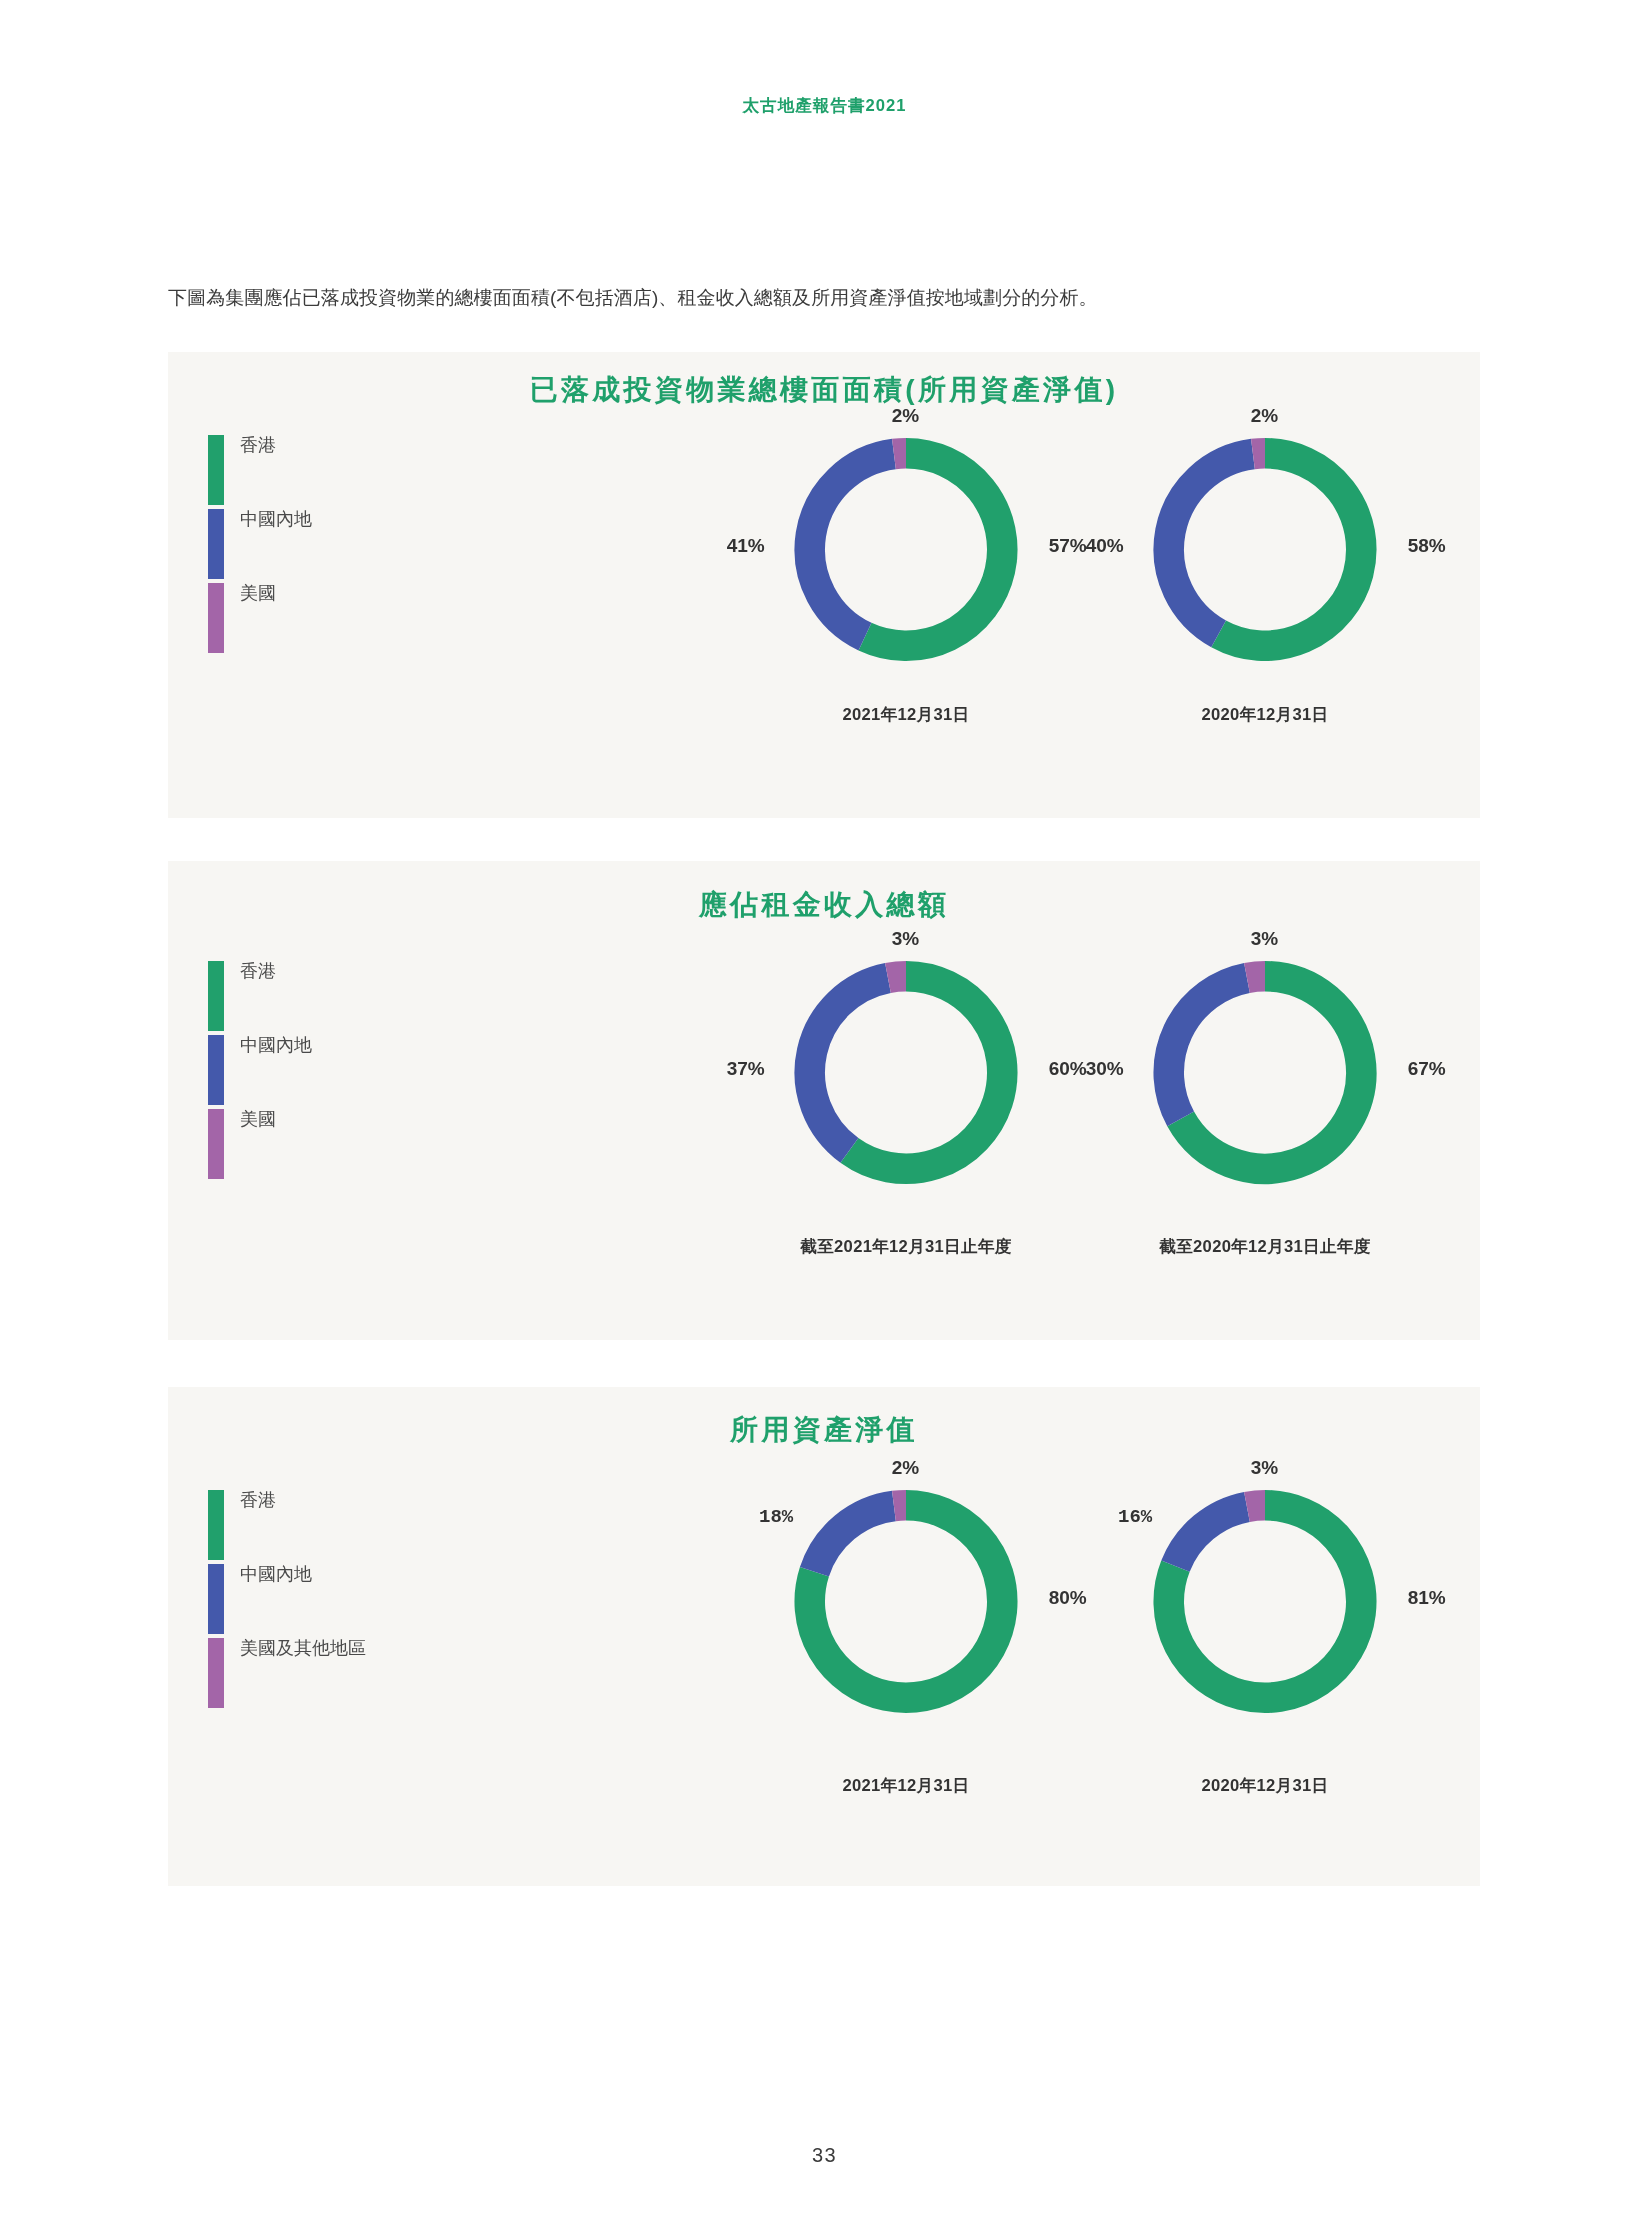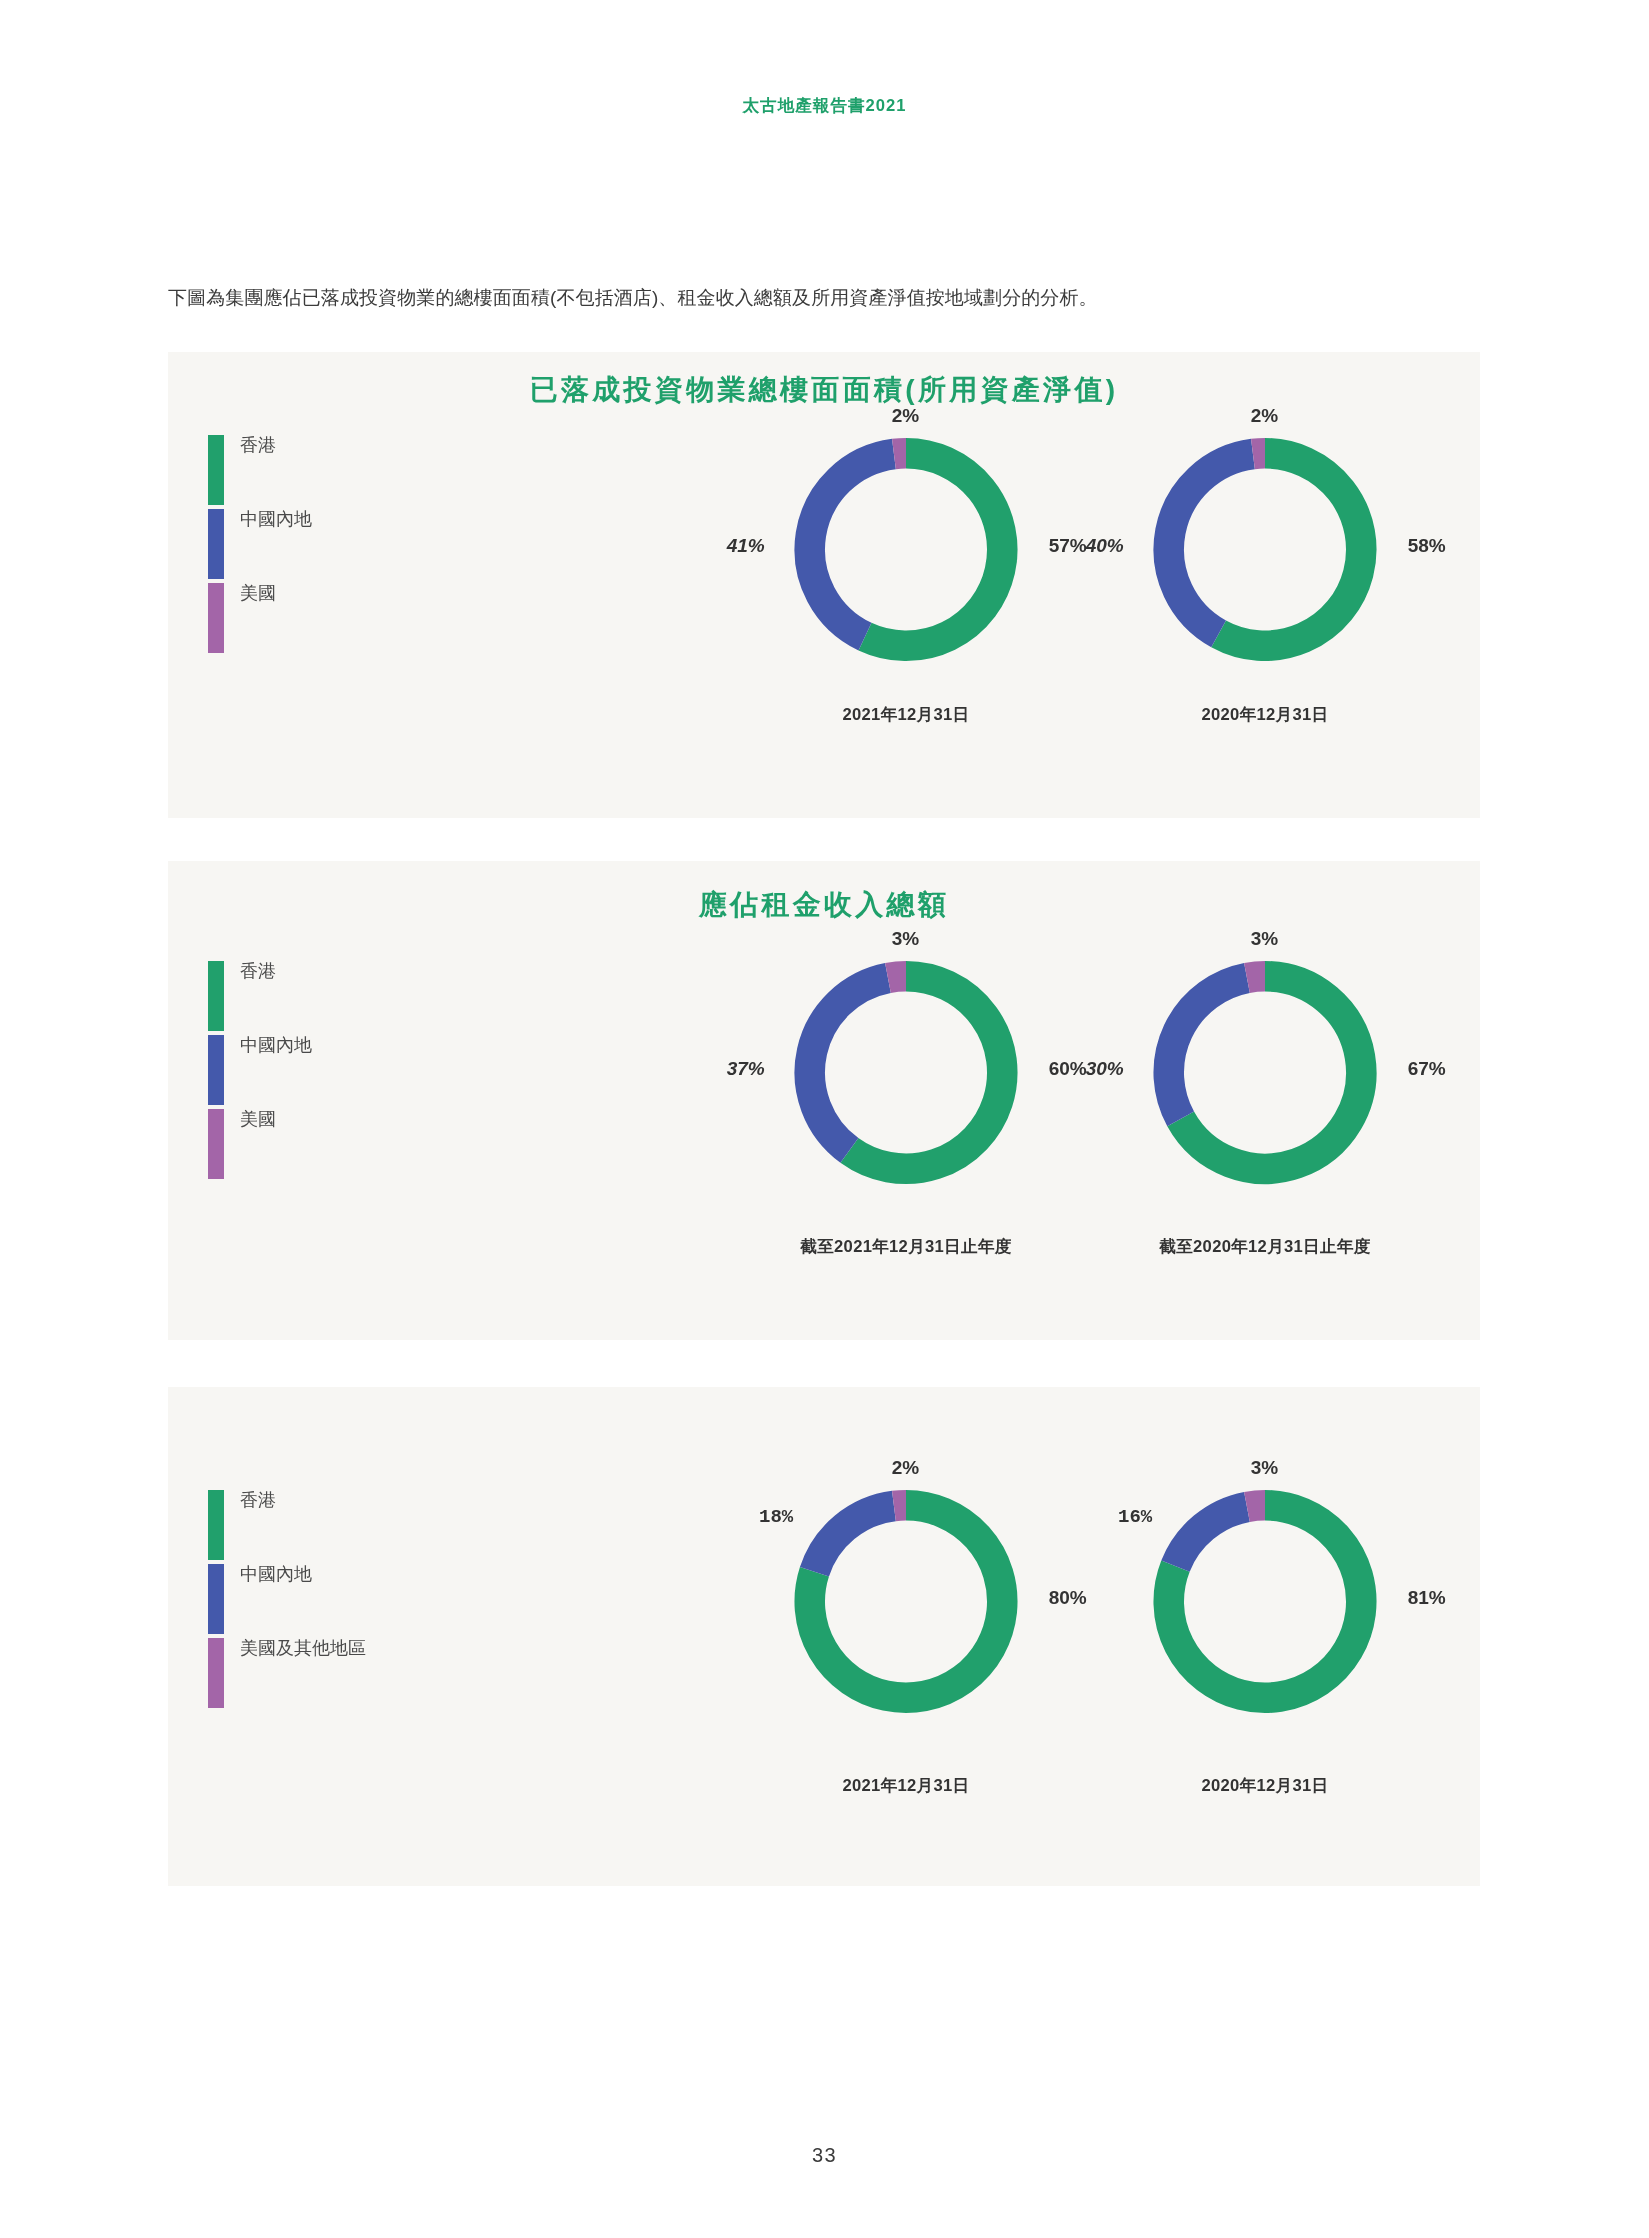--- a/index.html
+++ b/index.html
@@ -136,21 +136,21 @@
 
   .pct {
     position: absolute;
     font-size: 19px;
     font-weight: 700;
     color: #333333;
     white-space: nowrap;
   }
   .pct.top   { top: 0px;   left: 50%; transform: translateX(-52%); }
   .pct.right { right: 5.3px; top: 130px; }
-  .pct.left  { left: 6.7px; top: 130px; font-style: italic; }
+  .pct.left  { left: 6.7px; top: 130px; }
   .pct.upleft{ left: 39px; top: 49px; font-family: Liberation Mono, monospace; }
 
   .donut-caption {
     position: absolute;
     width: 100%;
     text-align: center;
     font-size: 16.6px;
     font-weight: 700;
     color: #333333;
     letter-spacing: 0.3px;
@@ -266,20 +266,21 @@
             <div class="pct right">67%</div>
             <div class="pct left">30%</div>
             <div class="pct top">3%</div>
           </div>
         <div class="donut-caption">截至2020年12月31日止年度</div>
       </div>
     </div>
   </section>
 
   <section class="panel" id="panel-2">
+    <div class="panel-title">所用資產淨值</div>
     <div class="legend">
       <div class="legend-item">
         <span class="legend-swatch" style="background: rgb(33, 160, 108);"></span>
         <span class="legend-label">香港</span>
       </div>
       <div class="legend-item">
         <span class="legend-swatch" style="background: rgb(68, 89, 171);"></span>
         <span class="legend-label">中國內地</span>
       </div>
       <div class="legend-item">

